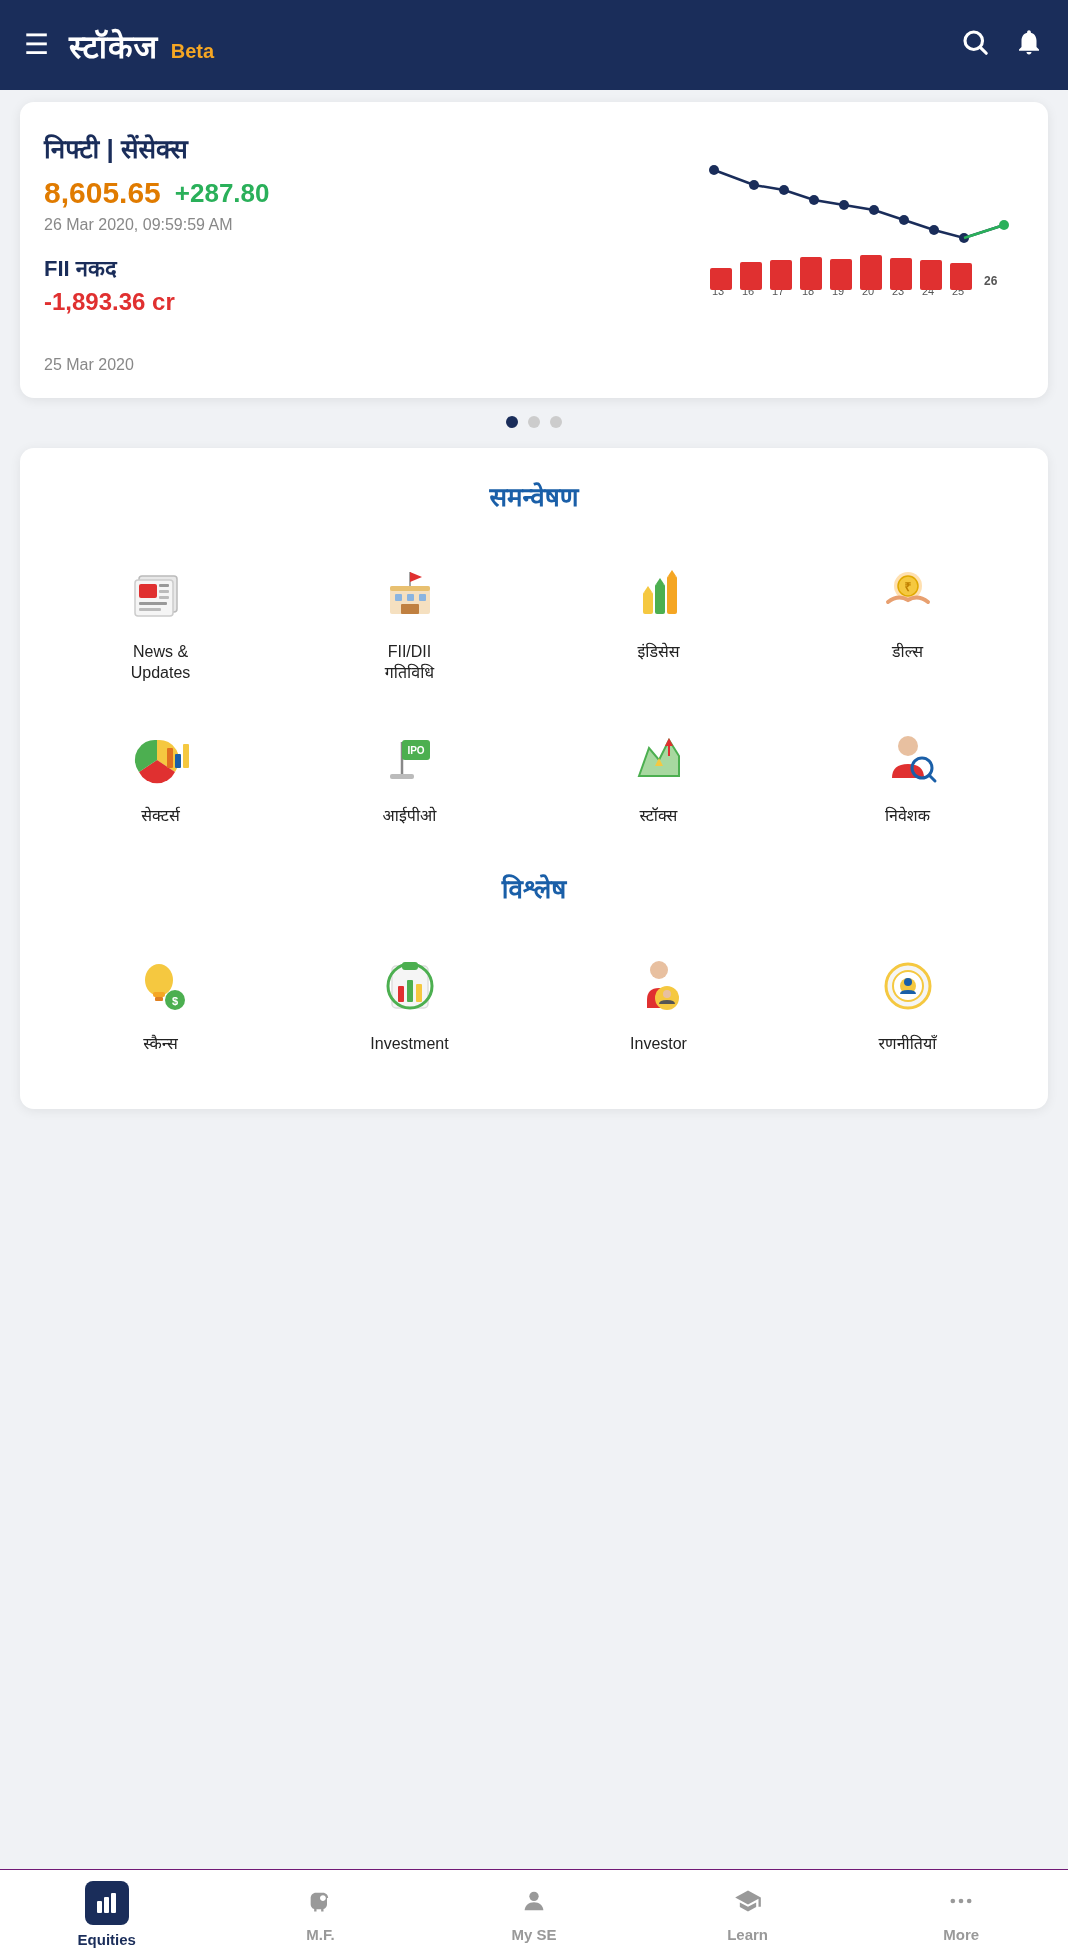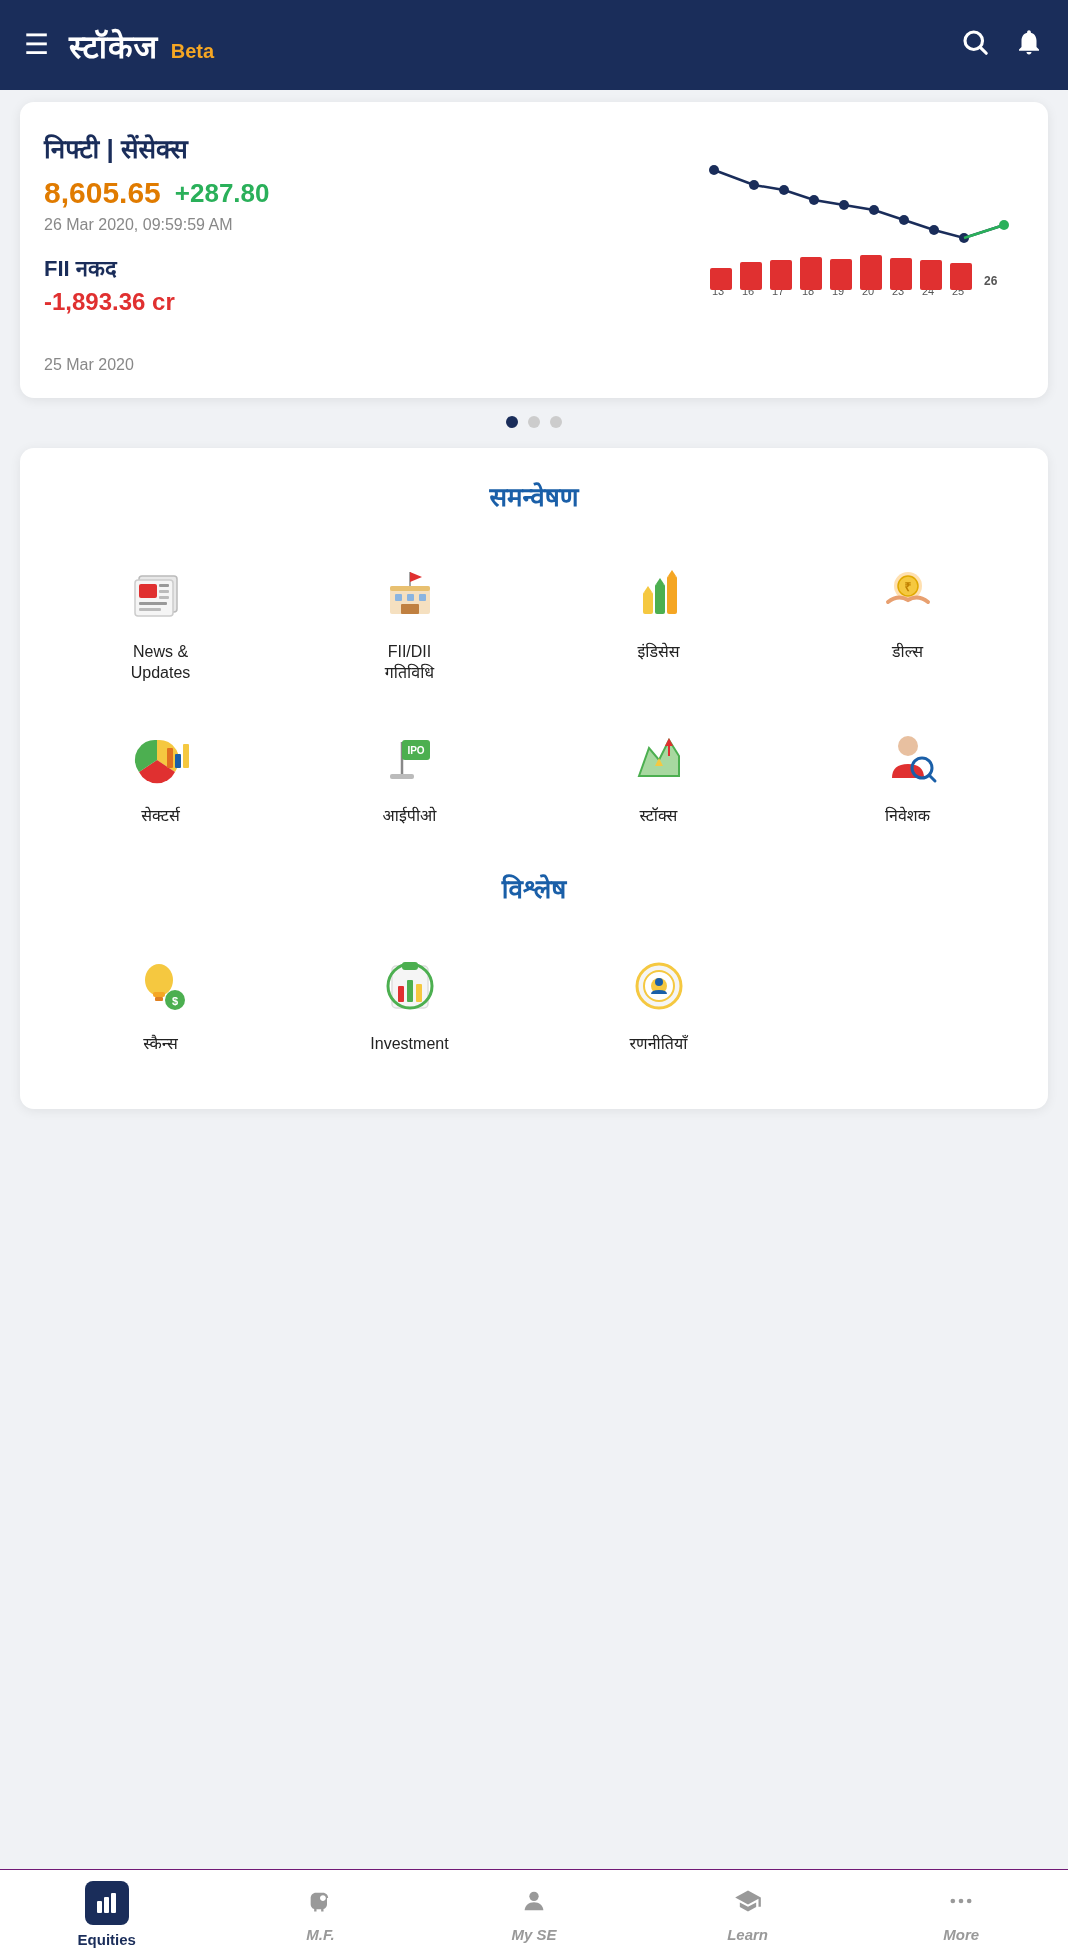--- a/index.html
+++ b/index.html
@@ -217,21 +217,20 @@
       justify-content: center;
       gap: 6px;
       cursor: pointer;
       padding: 10px 0;
     }
     .nav-item.active {
       color: #1a2d5a;
     }
     .nav-item:not(.active) {
       color: #999;
-      font-style: italic;
     }
     .nav-icon {
       font-size: 28px;
       line-height: 1;
     }
     .nav-label {
       font-size: 15px;
       font-weight: 600;
     }
     .nav-item.active .nav-icon-box {
@@ -501,20 +500,36 @@
             <rect x="18" y="30" width="6" height="16" rx="1" fill="#e03030"></rect>
             <rect x="27" y="24" width="6" height="22" rx="1" fill="#4caf50"></rect>
             <rect x="36" y="28" width="6" height="18" rx="1" fill="#f5c840"></rect>
 
             <circle cx="30" cy="30" r="22" fill="none" stroke="#4caf50" stroke-width="3"></circle>
           </svg>
         </div>
         <span class="grid-label">Investment</span>
       </div>
 
+      <div class="grid-item">
+        <div class="grid-icon">
+          <svg width="60" height="60" viewBox="0 0 60 60">
+
+            <circle cx="30" cy="14" r="9" fill="#e8c0a0"></circle>
+
+            <path d="M18 44 Q18 32 30 32 Q42 32 42 44 L42 52 L18 52 Z" fill="#e03030"></path>
+
+            <ellipse cx="38" cy="42" rx="12" ry="12" fill="#f5c840"></ellipse>
+
+            <circle cx="38" cy="38" r="4" fill="#e8c0a0"></circle>
+            <path d="M30 48 Q30 44 38 44 Q46 44 46 48" fill="#555"></path>
+          </svg>
+        </div>
+        <span class="grid-label">Investor</span>
+      </div>
 
       <div class="grid-item">
         <div class="grid-icon">
           <svg width="60" height="60" viewBox="0 0 60 60">
 
             <circle cx="30" cy="30" r="22" fill="#f5f5f5" stroke="#f5c840" stroke-width="3"></circle>
             <circle cx="30" cy="30" r="15" fill="white" stroke="#f5c840" stroke-width="2"></circle>
             <circle cx="30" cy="30" r="8" fill="#f5c840"></circle>
 
             <circle cx="30" cy="26" r="4" fill="#1a5fa8"></circle>

